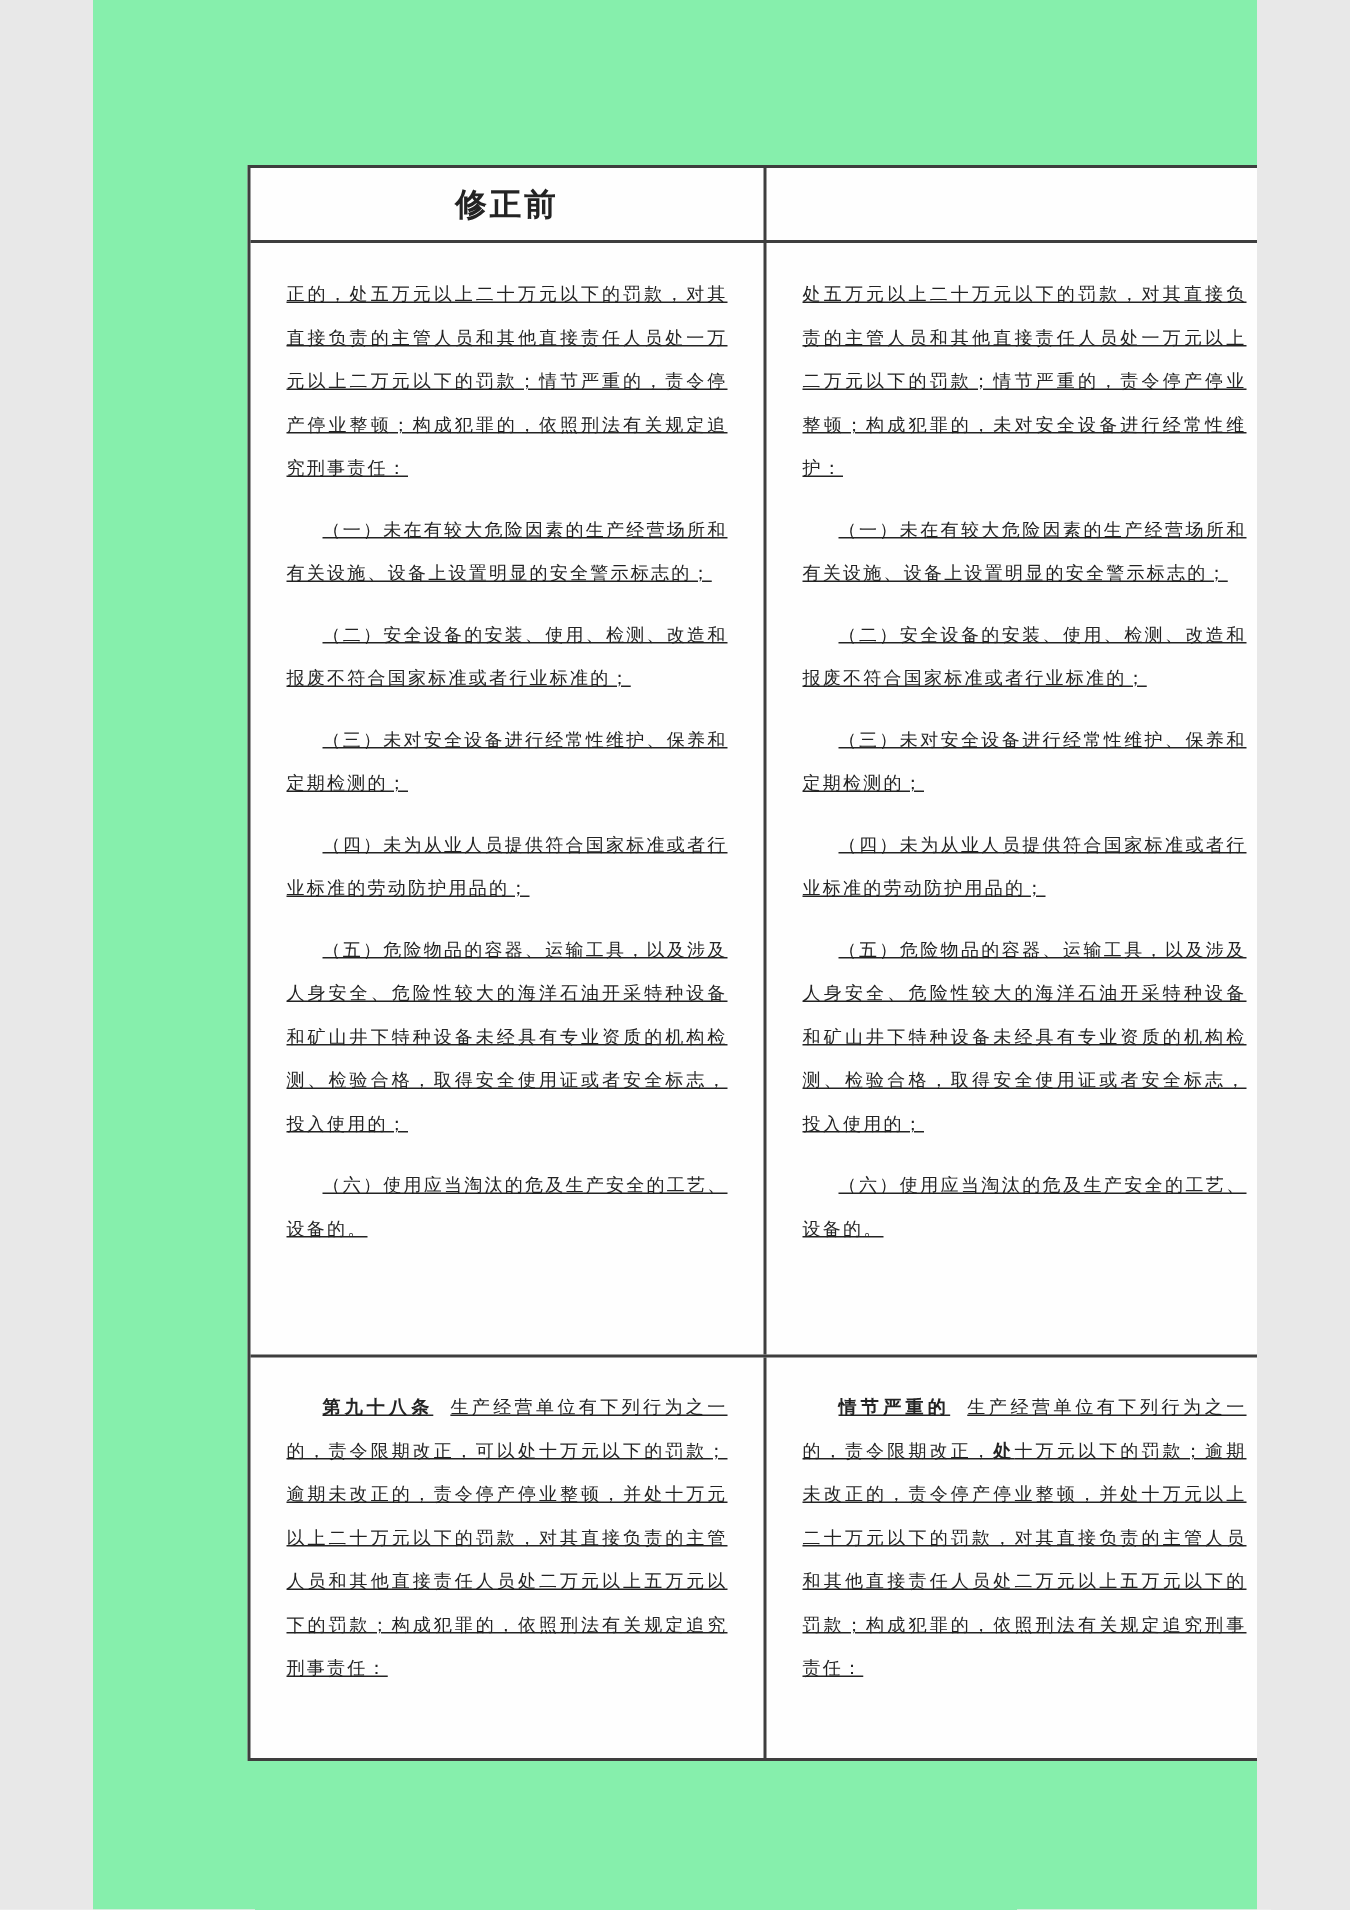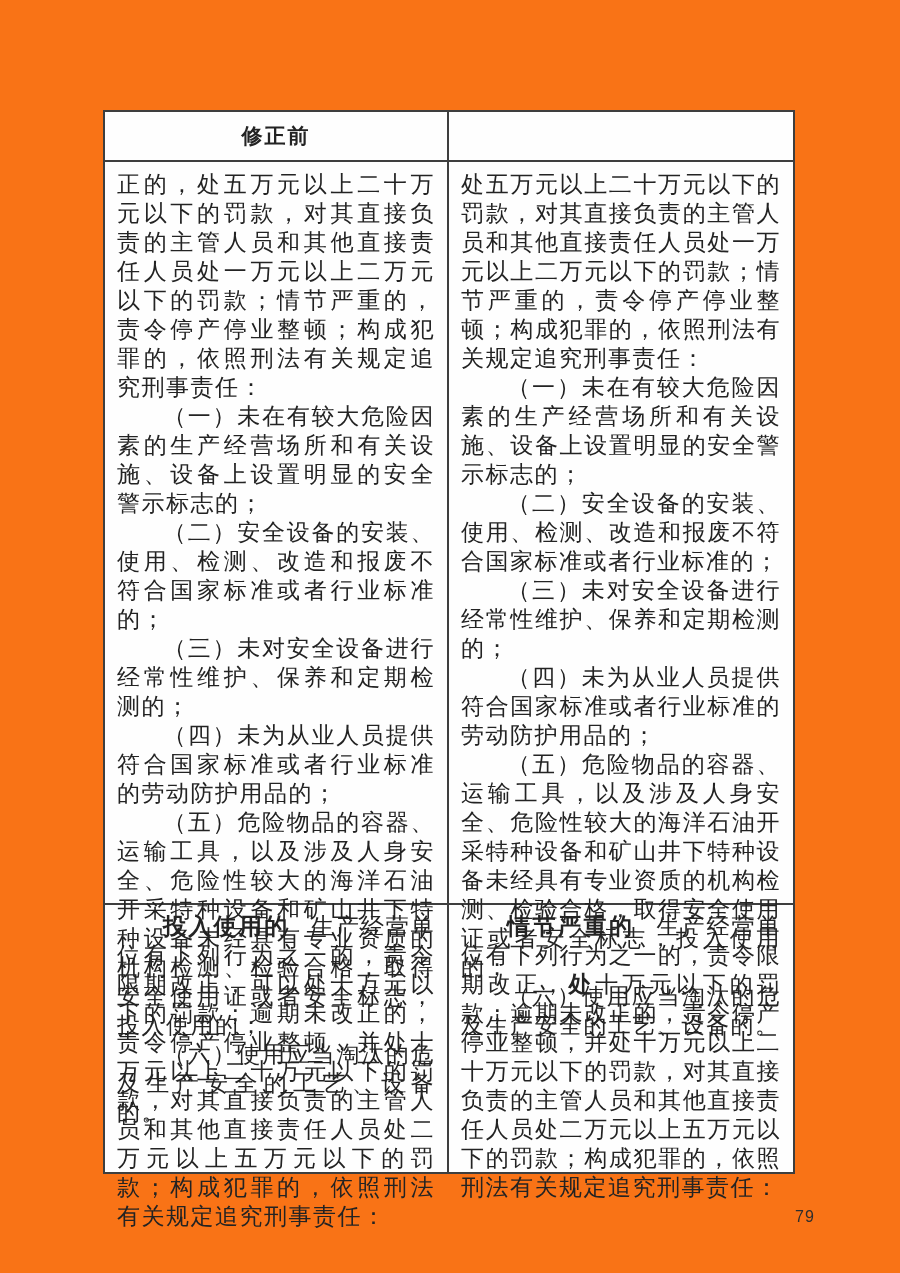--- a/index.html
+++ b/index.html
@@ -1,20 +1,20 @@
 <!DOCTYPE html>
 <html><head>
 <meta charset="utf-8">
 <style>
   html,body { margin:0; padding:0; background:#e8e8e8; }
   .sheet {
     position:relative;
-    width:900px; height:1273px;
+    width:776px; height:1273px;
     margin:0 auto;
-    background:#f97316;
+    background:#86efac;
     font-family:"Liberation Serif","DejaVu Serif",serif;
     color:#232323;
     overflow:hidden;
   }
   .tbl {
     position:absolute; left:103px; top:110px;
     width:692px;
     border:2px solid #3e3e3e;
     box-sizing:border-box;
     background:#fefefe;
@@ -32,26 +32,27 @@
     display:flex; align-items:center; justify-content:center;
     font-family:"Liberation Sans","DejaVu Sans",sans-serif;
     font-weight:bold;
     font-size:21px;
     letter-spacing:2px;
   }
   .row1 { border-bottom:2px solid #3e3e3e; }
   .row1 .cell { height:741px; padding-top:8px; }
   .row2 .cell { height:267px; padding-top:7px; }
   .cell p {
-    margin:0;
-    font-size:23px;
+    margin:12px;
+    font-size:12px;
     line-height:29px;
     text-align:justify;
     text-justify:inter-character;
     letter-spacing:1.5px;
+    text-decoration:underline;
   }
   .indent { text-indent:2em; }
   .article-heading {
     font-family:"Liberation Sans","DejaVu Sans",sans-serif;
     font-weight:bold;
     margin-right:0.95em;
     letter-spacing:2px;
   }
   .em-bold {
     font-family:"Liberation Sans","DejaVu Sans",sans-serif;
@@ -80,33 +81,33 @@
       <div class="cell first">
         <p>正的，处五万元以上二十万元以下的罚款，对其直接负责的主管人员和其他直接责任人员处一万元以上二万元以下的罚款；情节严重的，责令停产停业整顿；构成犯罪的，依照刑法有关规定追究刑事责任：</p>
         <p class="indent">（一）未在有较大危险因素的生产经营场所和有关设施、设备上设置明显的安全警示标志的；</p>
         <p class="indent">（二）安全设备的安装、使用、检测、改造和报废不符合国家标准或者行业标准的；</p>
         <p class="indent">（三）未对安全设备进行经常性维护、保养和定期检测的；</p>
         <p class="indent">（四）未为从业人员提供符合国家标准或者行业标准的劳动防护用品的；</p>
         <p class="indent">（五）危险物品的容器、运输工具，以及涉及人身安全、危险性较大的海洋石油开采特种设备和矿山井下特种设备未经具有专业资质的机构检测、检验合格，取得安全使用证或者安全标志，投入使用的；</p>
         <p class="indent">（六）使用应当淘汰的危及生产安全的工艺、设备的。</p>
       </div>
       <div class="cell">
-        <p>处五万元以上二十万元以下的罚款，对其直接负责的主管人员和其他直接责任人员处一万元以上二万元以下的罚款；情节严重的，责令停产停业整顿；构成犯罪的，依照刑法有关规定追究刑事责任：</p>
+        <p>处五万元以上二十万元以下的罚款，对其直接负责的主管人员和其他直接责任人员处一万元以上二万元以下的罚款；情节严重的，责令停产停业整顿；构成犯罪的，未对安全设备进行经常性维护：</p>
         <p class="indent">（一）未在有较大危险因素的生产经营场所和有关设施、设备上设置明显的安全警示标志的；</p>
         <p class="indent">（二）安全设备的安装、使用、检测、改造和报废不符合国家标准或者行业标准的；</p>
         <p class="indent">（三）未对安全设备进行经常性维护、保养和定期检测的；</p>
         <p class="indent">（四）未为从业人员提供符合国家标准或者行业标准的劳动防护用品的；</p>
         <p class="indent">（五）危险物品的容器、运输工具，以及涉及人身安全、危险性较大的海洋石油开采特种设备和矿山井下特种设备未经具有专业资质的机构检测、检验合格，取得安全使用证或者安全标志，投入使用的；</p>
         <p class="indent">（六）使用应当淘汰的危及生产安全的工艺、设备的。</p>
       </div>
     </div>
 
     <div class="tr row2">
       <div class="cell first">
-        <p class="indent"><span class="article-heading">投入使用的</span><span>生产经营单位有下列行为之一的，责令限期改正，可以处十万元以下的罚款；逾期未改正的，责令停产停业整顿，并处十万元以上二十万元以下的罚款，对其直接负责的主管人员和其他直接责任人员处二万元以上五万元以下的罚款；构成犯罪的，依照刑法有关规定追究刑事责任：</span></p>
+        <p class="indent"><span class="article-heading">第九十八条</span><span>生产经营单位有下列行为之一的，责令限期改正，可以处十万元以下的罚款；逾期未改正的，责令停产停业整顿，并处十万元以上二十万元以下的罚款，对其直接负责的主管人员和其他直接责任人员处二万元以上五万元以下的罚款；构成犯罪的，依照刑法有关规定追究刑事责任：</span></p>
       </div>
       <div class="cell">
         <p class="indent"><span class="article-heading">情节严重的</span><span>生产经营单位有下列行为之一的，责令限期改正，</span><span class="em-bold">处</span><span>十万元以下的罚款；逾期未改正的，责令停产停业整顿，并处十万元以上二十万元以下的罚款，对其直接负责的主管人员和其他直接责任人员处二万元以上五万元以下的罚款；构成犯罪的，依照刑法有关规定追究刑事责任：</span></p>
       </div>
     </div>
 
   </div>
 
   <div class="pagenum">79</div>
 </div>

